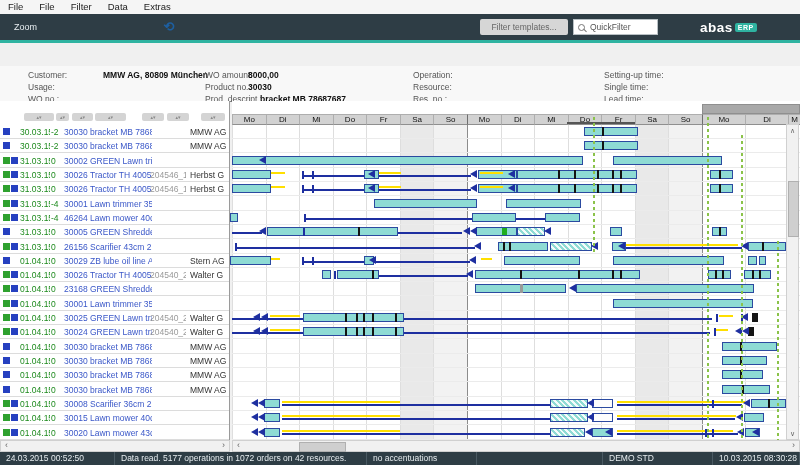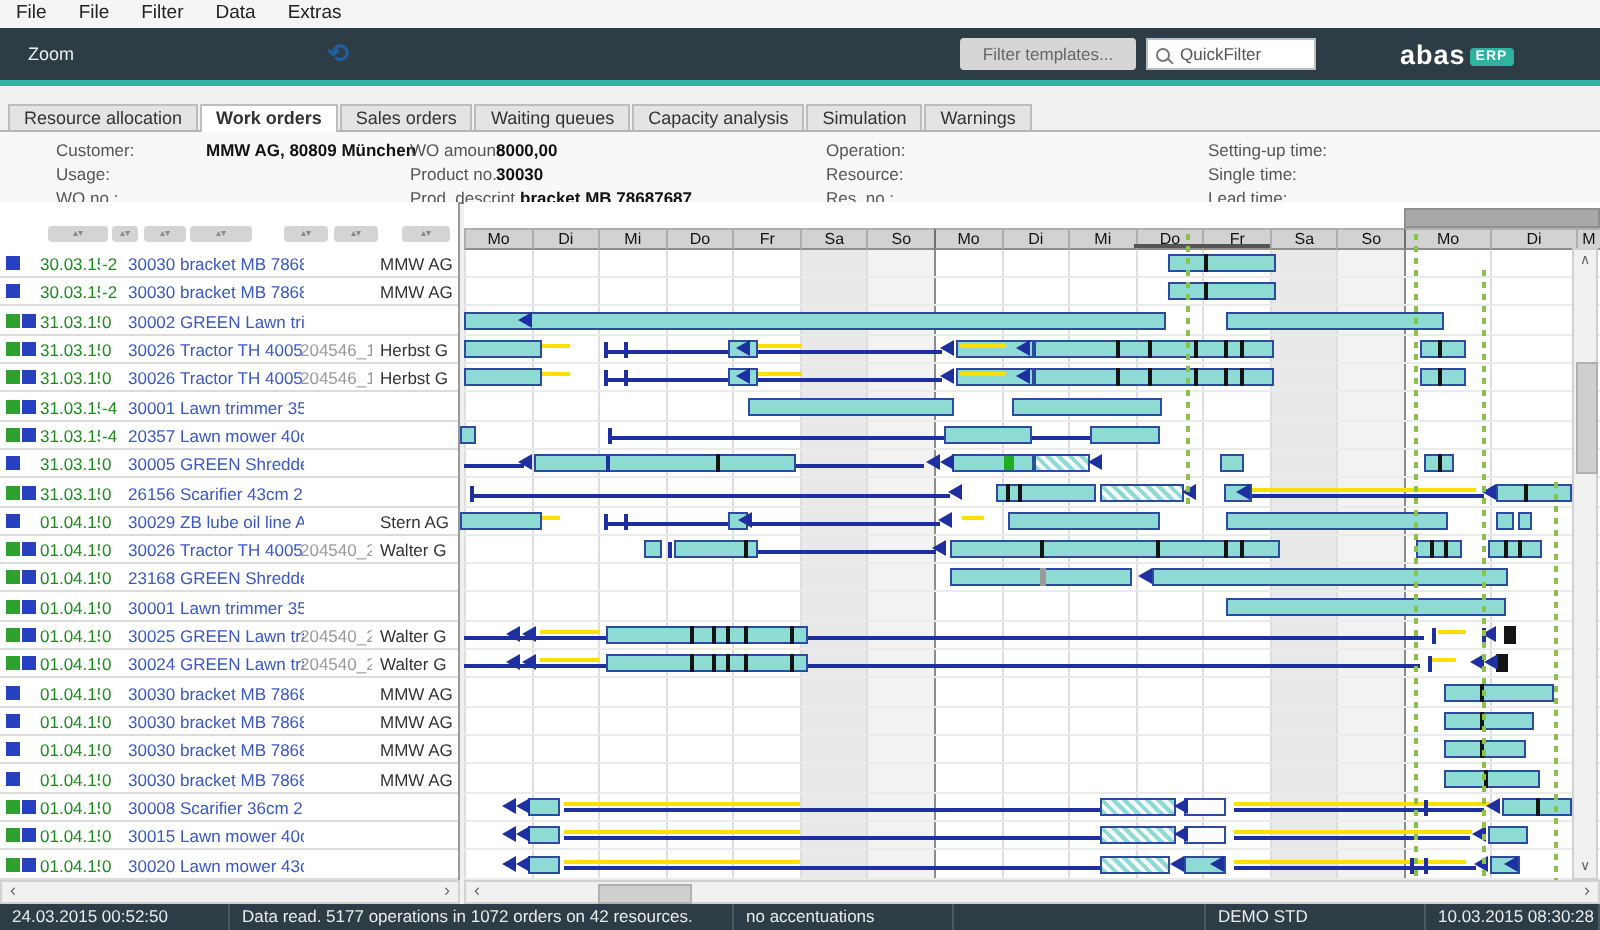--- a/index.html
+++ b/index.html
@@ -100,21 +100,20 @@
     <div class="abs" id="filter-templates-btn">Filter templates...</div>
     <div class="abs" id="quickfilter">
       <span class="mag"></span>
       <span>QuickFilter</span>
     </div>
     <div class="abs" id="logo">
       <span>abas</span><span id="logo-badge">ERP</span>
     </div>
   </div>
   <div class="abs" id="teal-strip"></div>
-  <div class="abs" id="tabbar"><span class="tab">Resource allocation</span><span class="tab active">Work orders</span><span class="tab">Sales orders</span><span class="tab">Waiting queues</span><span class="tab">Capacity analysis</span><span class="tab">Simulation</span><span class="tab">Warnings</span></div>
   <div class="abs" id="infopanel">
       <div class="ilabel" style="left: 28px; top: 4px;">Customer:</div>
       <div class="ivalue" style="left: 103px; top: 4px;">MMW AG, 80809 München</div>
       <div class="ilabel" style="left: 28px; top: 16px;">Usage:</div>
       <div class="ivalue" style="left: 103px; top: 16px;"></div>
       <div class="ilabel" style="left: 28px; top: 28px;">WO no.:</div>
       <div class="ivalue" style="left: 103px; top: 28px;"></div>
       <div class="ilabel" style="left: 205px; top: 4px;">WO amount:</div>
       <div class="ivalue" style="left: 248px; top: 4px;">8000,00</div>
       <div class="ilabel" style="left: 205px; top: 16px;">Product no.:</div>
@@ -198,21 +197,21 @@
         <div class="tcell c-prod">30001</div>
         <div class="tcell c-desc">Lawn trimmer 350</div>
         <div class="tcell c-op"></div>
         <div class="tcell c-cust"></div>
       </div>
       <div class="trow" style="top: 110px;">
         <div class="sq green" style="left: 3px;"></div>
         <div class="sq blue" style="left: 11px;"></div>
         <div class="tcell c-date">31.03.15</div>
         <div class="tcell c-off">-4</div>
-        <div class="tcell c-prod">20357</div>
+        <div class="tcell c-prod">46264</div>
         <div class="tcell c-desc">Lawn mower 40cm</div>
         <div class="tcell c-op"></div>
         <div class="tcell c-cust"></div>
       </div>
       <div class="trow" style="top: 124px;">
         <div class="sq blue" style="left: 3px;"></div>
         <div class="tcell c-date">31.03.15</div>
         <div class="tcell c-off">0</div>
         <div class="tcell c-prod">30005</div>
         <div class="tcell c-desc">GREEN Shredder 2</div>

